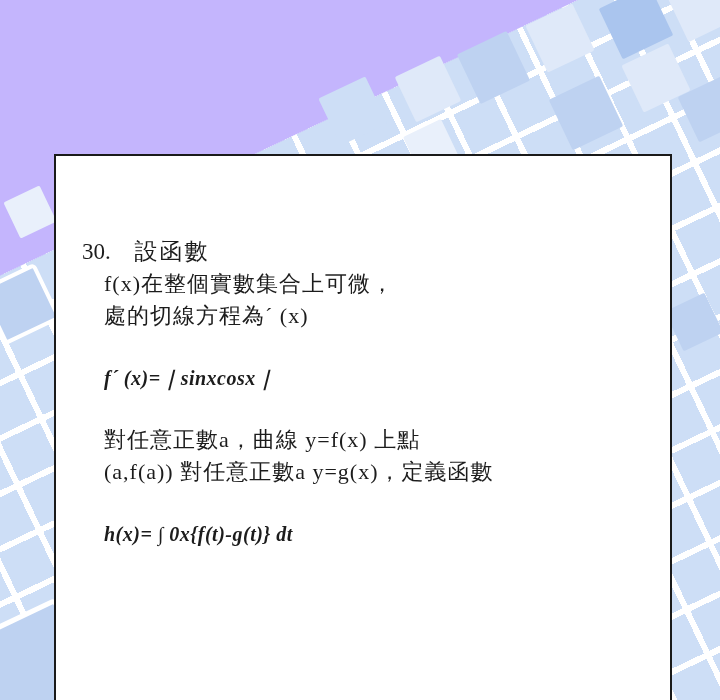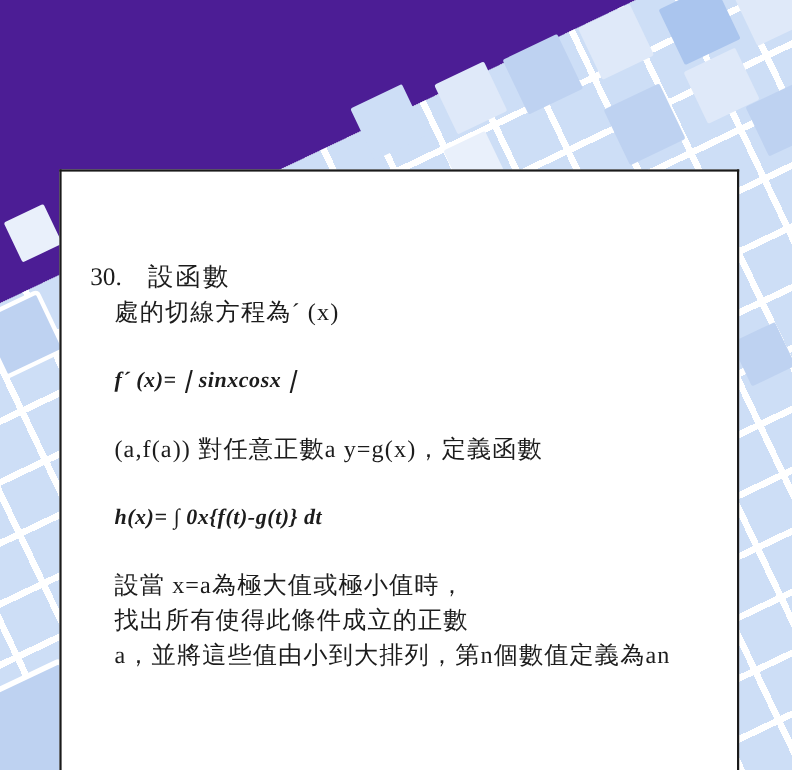--- a/index.html
+++ b/index.html
@@ -13,21 +13,21 @@
   }
   * { margin: 0; padding: 0; box-sizing: border-box; }
   html, body { background: #ffffff; }
   body { font-family: "Liberation Serif", "DejaVu Serif", serif; }
 
   .stage {
     position: relative;
     width: 720px;
     height: 700px;
     overflow: hidden;
-    background: #4c1d95;
+    background: #c4b5fd;
   }
 
   
   .bg { position: absolute; inset: 0; overflow: hidden; z-index: 0; }
 
   .bg-field {
     position: absolute;
     left: -160px;
     top: 352px;
     width: 1700px;
@@ -124,37 +124,34 @@
 
   <div class="card">
     <div class="card-inner">
 
       <div class="heading-row">
         <span class="q-number">30.</span>
         <span class="q-heading">設函數</span>
       </div>
 
       <div class="para">
+        <div class="line">f(x)在整個實數集合上可微，</div>
         <div class="line">處的切線方程為´ (x)</div>
       </div>
 
       <div class="para gap">
         <div class="line math">f´ (x)=｜sinxcosx｜</div>
       </div>
 
       <div class="para gap">
+        <div class="line">對任意正數a，曲線 y=f(x) 上點</div>
         <div class="line">(a,f(a)) 對任意正數a y=g(x)，定義函數</div>
       </div>
 
       <div class="para gap">
         <div class="line math">h(x)= ∫ 0x{f(t)-g(t)} dt</div>
       </div>
 
-      <div class="para gap">
-        <div class="line">設當 x=a為極大值或極小值時，</div>
-        <div class="line">找出所有使得此條件成立的正數</div>
-        <div class="line">a，並將這些值由小到大排列，第n個數值定義為an</div>
-      </div>
 
     </div>
   </div>
 
 </div>
 
 </body></html>

